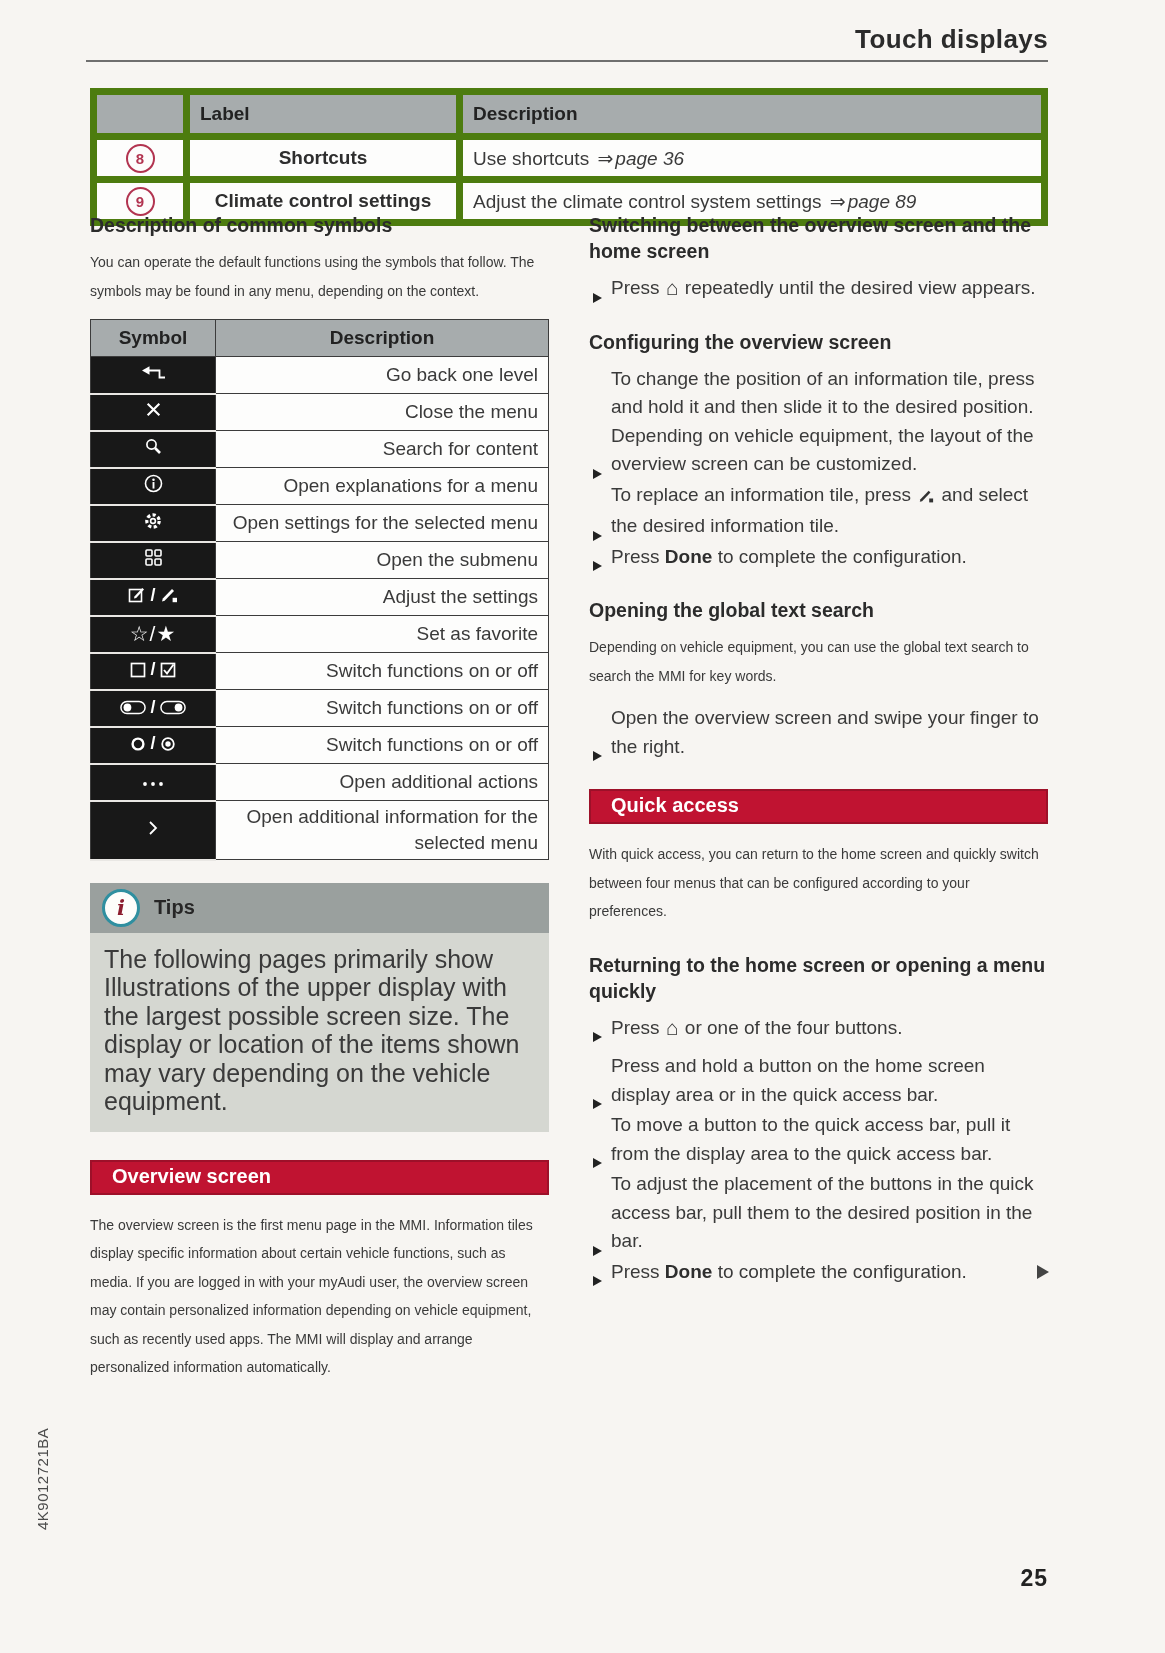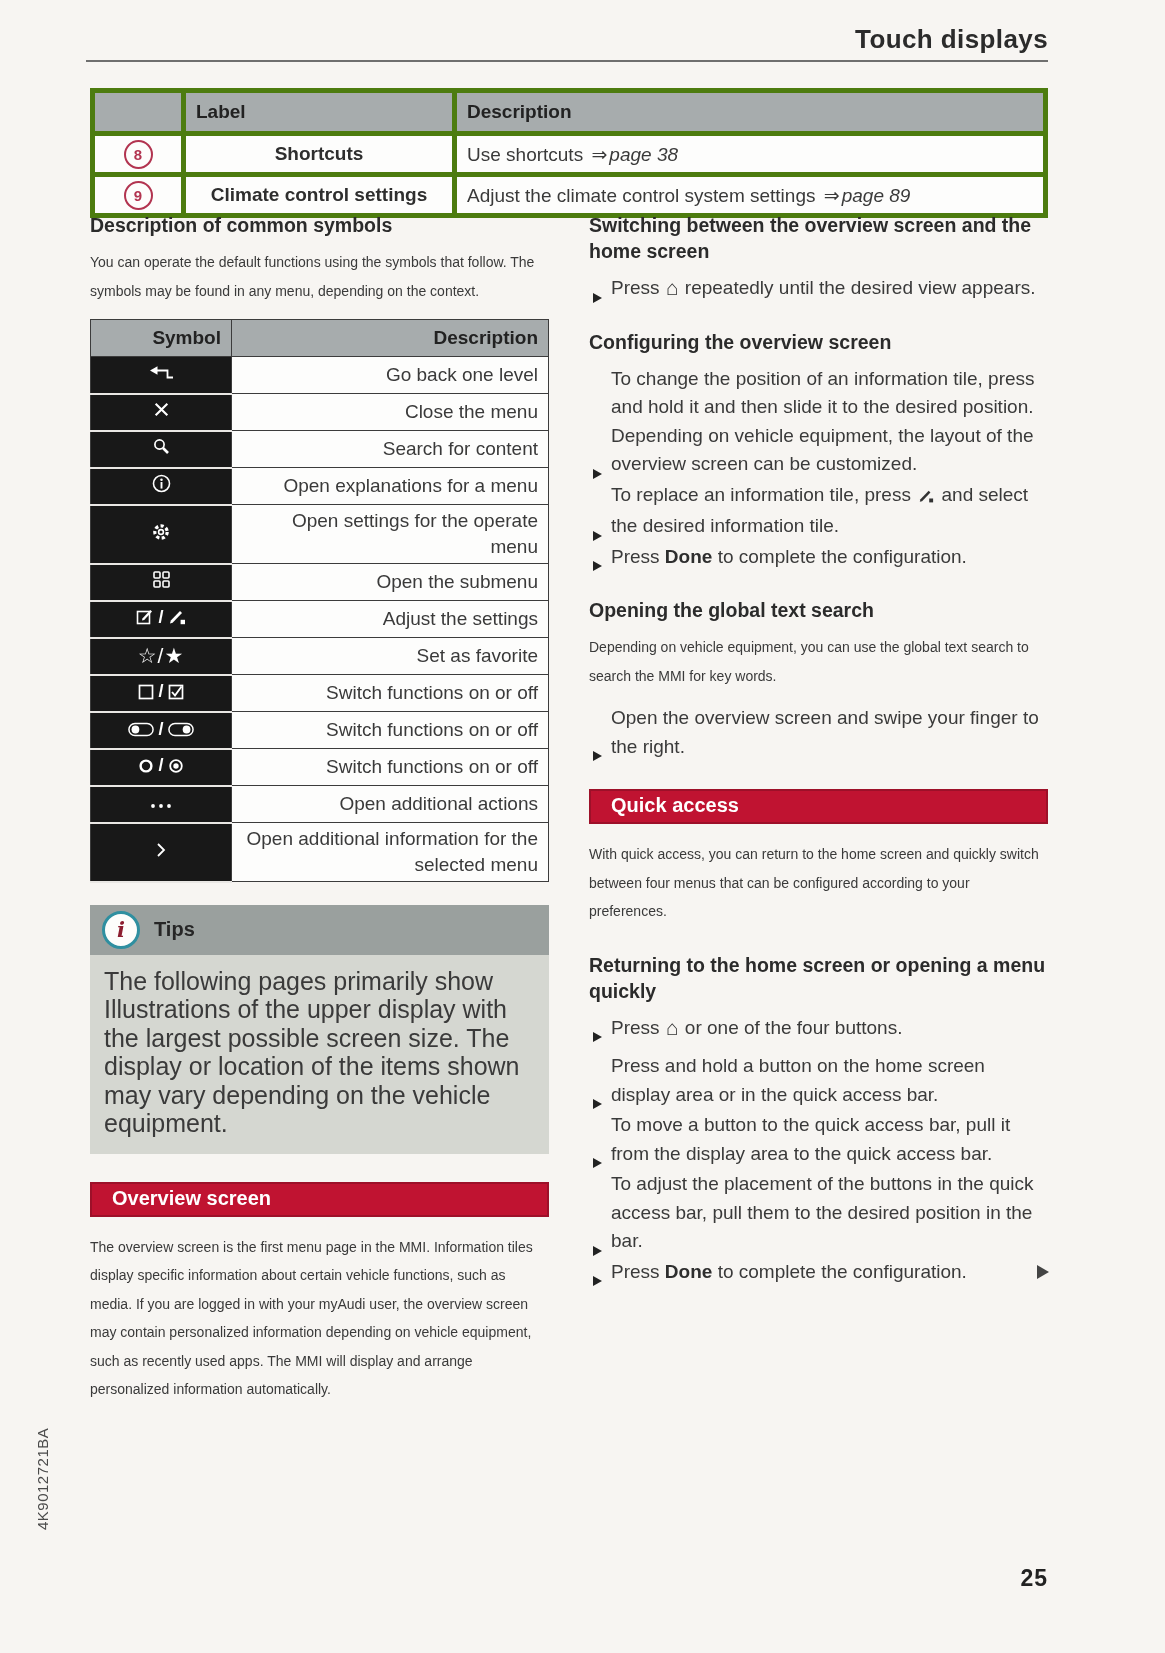--- a/index.html
+++ b/index.html
@@ -18,21 +18,21 @@
   }
   .pg-rule{
     position:absolute;top:60px;left:86px;right:117px;
     border-top:2px solid #6f6f6f;
   }
 
   
   .top-table-wrap{position:absolute;top:88px;left:90px;width:958px;}
   table.toptable{border-collapse:collapse;width:100%;font-size:19px;}
   table.toptable th,table.toptable td{
-    border:5px solid #4d7c0f;padding:3px 10px;height:30px;vertical-align:middle;
+    border:7px solid #4d7c0f;padding:3px 10px;height:30px;vertical-align:middle;
   }
   table.toptable thead th{
     background:#a7acad;text-align:left;color:#222;font-size:19px;padding:4px 10px;
   }
   td.numcell{width:66px;text-align:center;background:#fdfdfc;}
   td.labelcell{width:246px;text-align:center;font-weight:bold;color:#2e2e2e;background:#fdfdfc;}
   td.desccell{background:#fdfdfc;}
   .circnum{
     display:inline-flex;align-items:center;justify-content:center;
     width:25px;height:25px;border:2px solid #b23450;border-radius:50%;
@@ -65,22 +65,22 @@
   }
   .btext{flex:1;font-size:19px;line-height:28.5px;}
   .cont{
     position:absolute;right:-4px;bottom:7px;width:0;height:0;
     border-left:12px solid #444;border-top:7px solid transparent;border-bottom:7px solid transparent;
   }
 
   
   table.symtable{border-collapse:collapse;width:100%;font-size:19px;margin:6px 0 0;}
   table.symtable th{
-    background:#a7acad;border:1px solid #3c3c3c;text-align:right;
-    padding:4px 10px;height:28px;color:#222;
+    background:#a7acad;border:1px solid #3c3c3c;text-align:center;
+    padding:4px 2px;height:28px;color:#222;
   }
   th.symh{width:120px;}
   td.symcell{
     width:120px;background:#181818;text-align:center;vertical-align:middle;
     border:1px solid #3c3c3c;border-bottom:2px solid #e9e7e4;padding:4px 2px;
   }
   td.symdesc{
     border:1px solid #3c3c3c;background:#fdfdfc;padding:3px 10px;height:30px;
     vertical-align:middle;line-height:26px;text-align:right;
   }
@@ -138,21 +138,21 @@
         <tr>
           <th style="width:66px"></th>
           <th style="width:246px">Label</th>
           <th>Description</th>
         </tr>
       </thead>
       <tbody id="top-rows">
           <tr>
             <td class="numcell"><span class="circnum">8</span></td>
             <td class="labelcell">Shortcuts</td>
-            <td class="desccell">Use shortcuts <span class="refarrow">⇒</span><i>page 38</i></td>
+            <td class="desccell">Use shortcuts <span class="refarrow">⇒</span><i>page 36</i></td>
           </tr>
           <tr>
             <td class="numcell"><span class="circnum">9</span></td>
             <td class="labelcell">Climate control settings</td>
             <td class="desccell">Adjust the climate control system settings <span class="refarrow">⇒</span><i>page 89</i></td>
           </tr>
         </tbody>
     </table>
   </div>
 
@@ -204,21 +204,21 @@
                 </span></td>
               <td class="symdesc">Open explanations for a menu</td>
             </tr>
             <tr>
               <td class="symcell"><span class="symwrap">
                   <svg viewBox="0 0 20 20" width="20" height="20">
                     <circle cx="10" cy="10" r="6.2" stroke="#ffffff" stroke-width="3.2" fill="none" stroke-dasharray="3.2 2.4"></circle>
                     <circle cx="10" cy="10" r="2.4" stroke="#ffffff" stroke-width="1.6" fill="none"></circle>
                   </svg>
                 </span></td>
-              <td class="symdesc">Open settings for the operate menu</td>
+              <td class="symdesc">Open settings for the selected menu</td>
             </tr>
             <tr>
               <td class="symcell"><span class="symwrap">
                   <svg viewBox="0 0 19 19" width="19" height="19">
                     <g stroke="#ffffff" stroke-width="1.6" fill="none">
                       <rect x="2" y="2" width="6" height="6" rx="1"></rect>
                       <rect x="11" y="2" width="6" height="6" rx="1"></rect>
                       <rect x="2" y="11" width="6" height="6" rx="1"></rect>
                       <rect x="11" y="11" width="6" height="6" rx="1"></rect>
                     </g>

